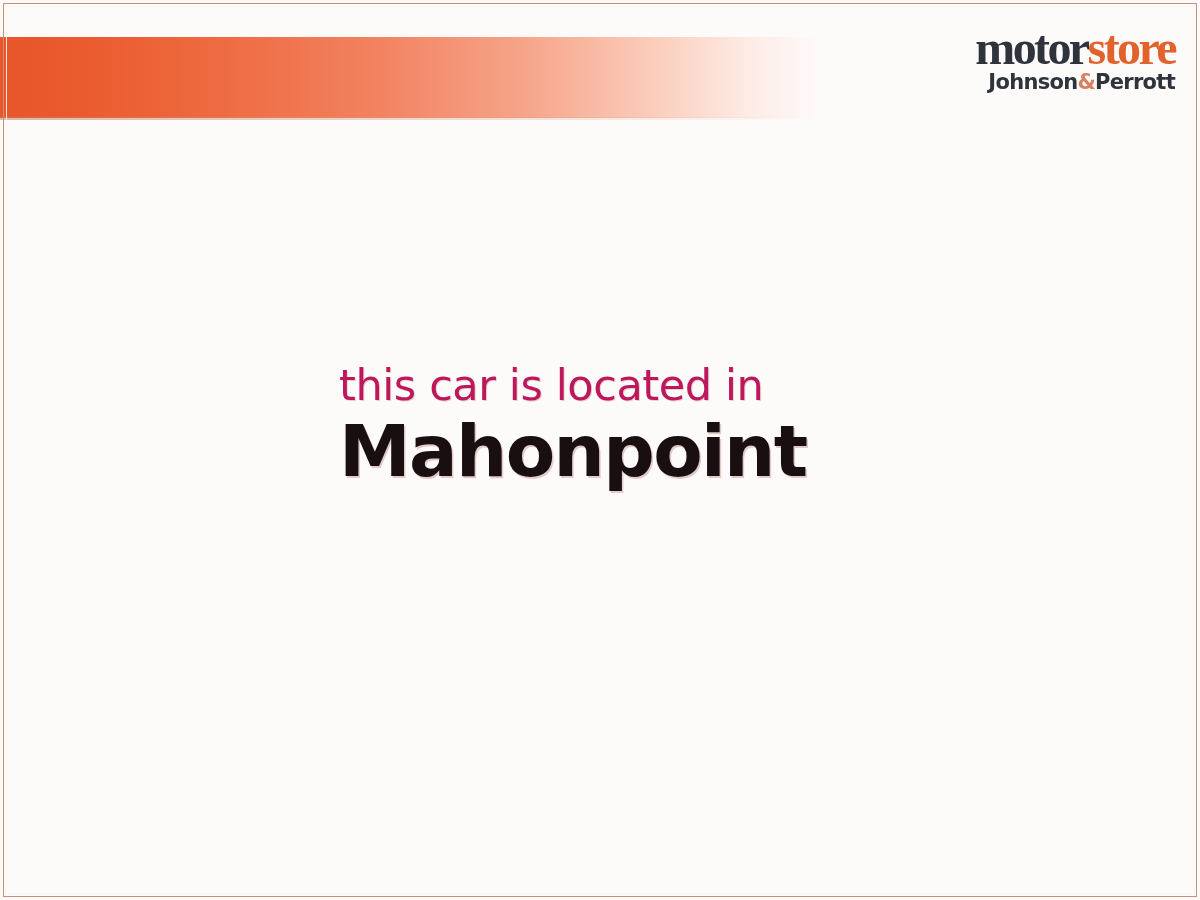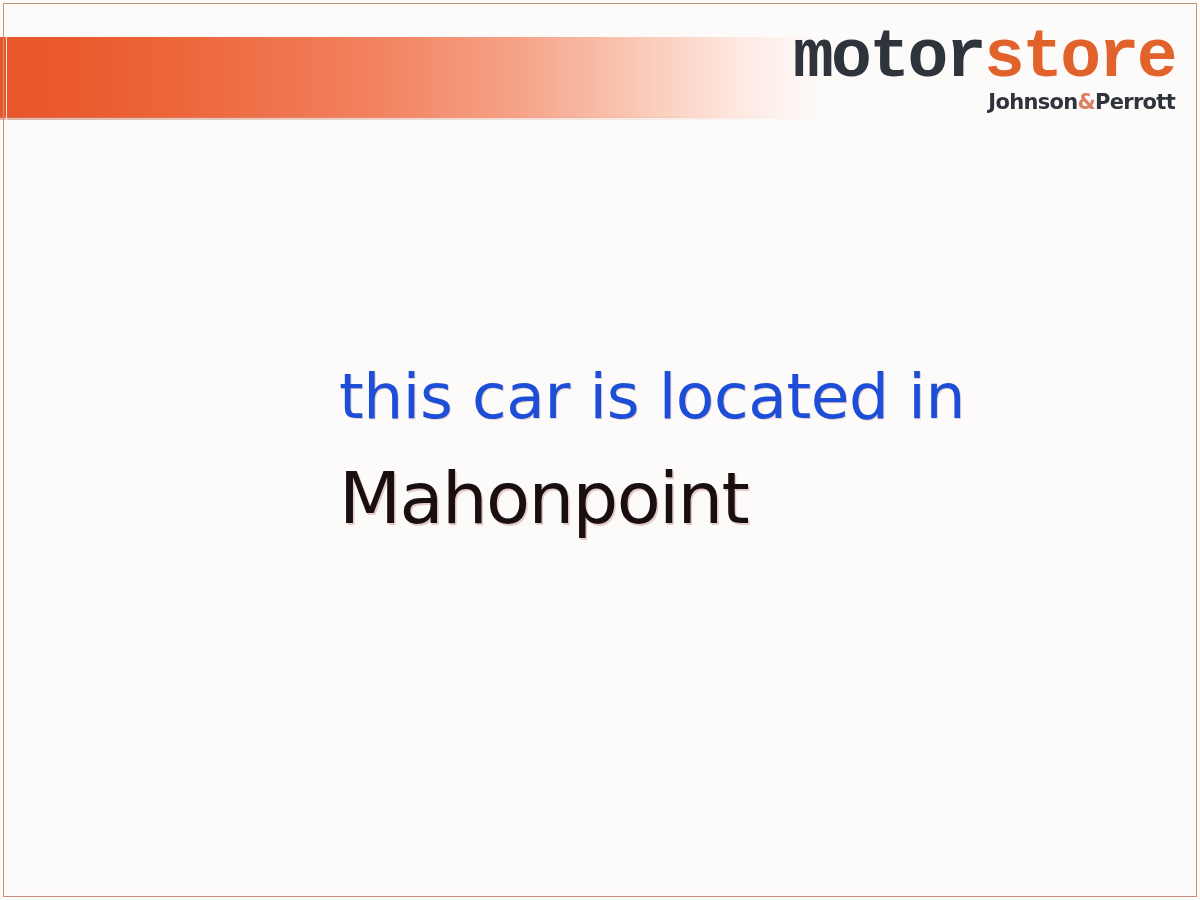--- a/index.html
+++ b/index.html
@@ -81,22 +81,22 @@
   
   #logo {
     position: absolute;
     right: 25px;
     top: 24px;
     z-index: 3;
     text-align: right;
     line-height: 1;
   }
   #wordmark {
-    font-family: Liberation Mono, monospace;
-    font-size: 68px;
+    font-family: Liberation Serif, serif;
+    font-size: 48px;
     font-weight: 700;
     letter-spacing: -2.6px;
     line-height: 1;
     white-space: nowrap;
   }
   .wm-motor { color: #2f333c; }
   .wm-store { color: #e2622c; }
 
   #subwordmark {
     font-family: "DejaVu Sans", "Liberation Sans", sans-serif;
@@ -113,36 +113,36 @@
   
   #message {
     position: absolute;
     left: 339px;
     top: 360px;
     z-index: 2;
     text-align: left;
   }
   #message-line1 {
     font-family: "DejaVu Sans", "Liberation Sans", sans-serif;
-    font-size: 63px;
+    font-size: 43px;
     font-weight: 400;
     letter-spacing: -0.4px;
-    color: #1d4ed8;
+    color: #be185d;
     line-height: 1.18;
     white-space: nowrap;
     text-shadow: 1px 1px 0 rgba(150,60,45,0.22);
   }
   #message-line2 {
     font-family: "DejaVu Sans", "Liberation Sans", sans-serif;
     font-size: 72px;
-    font-weight: 400;
+    font-weight: 700;
     letter-spacing: -1.6px;
     color: #190f11;
     line-height: 1.12;
-    margin-top: 24px;
+    margin-top: 0;
     white-space: nowrap;
     text-shadow: 1.5px 1.5px 0 rgba(150,60,45,0.25);
   }
 </style>
 </head>
 <body>
 
 <div id="card">
 
   <div id="header-band"></div>

